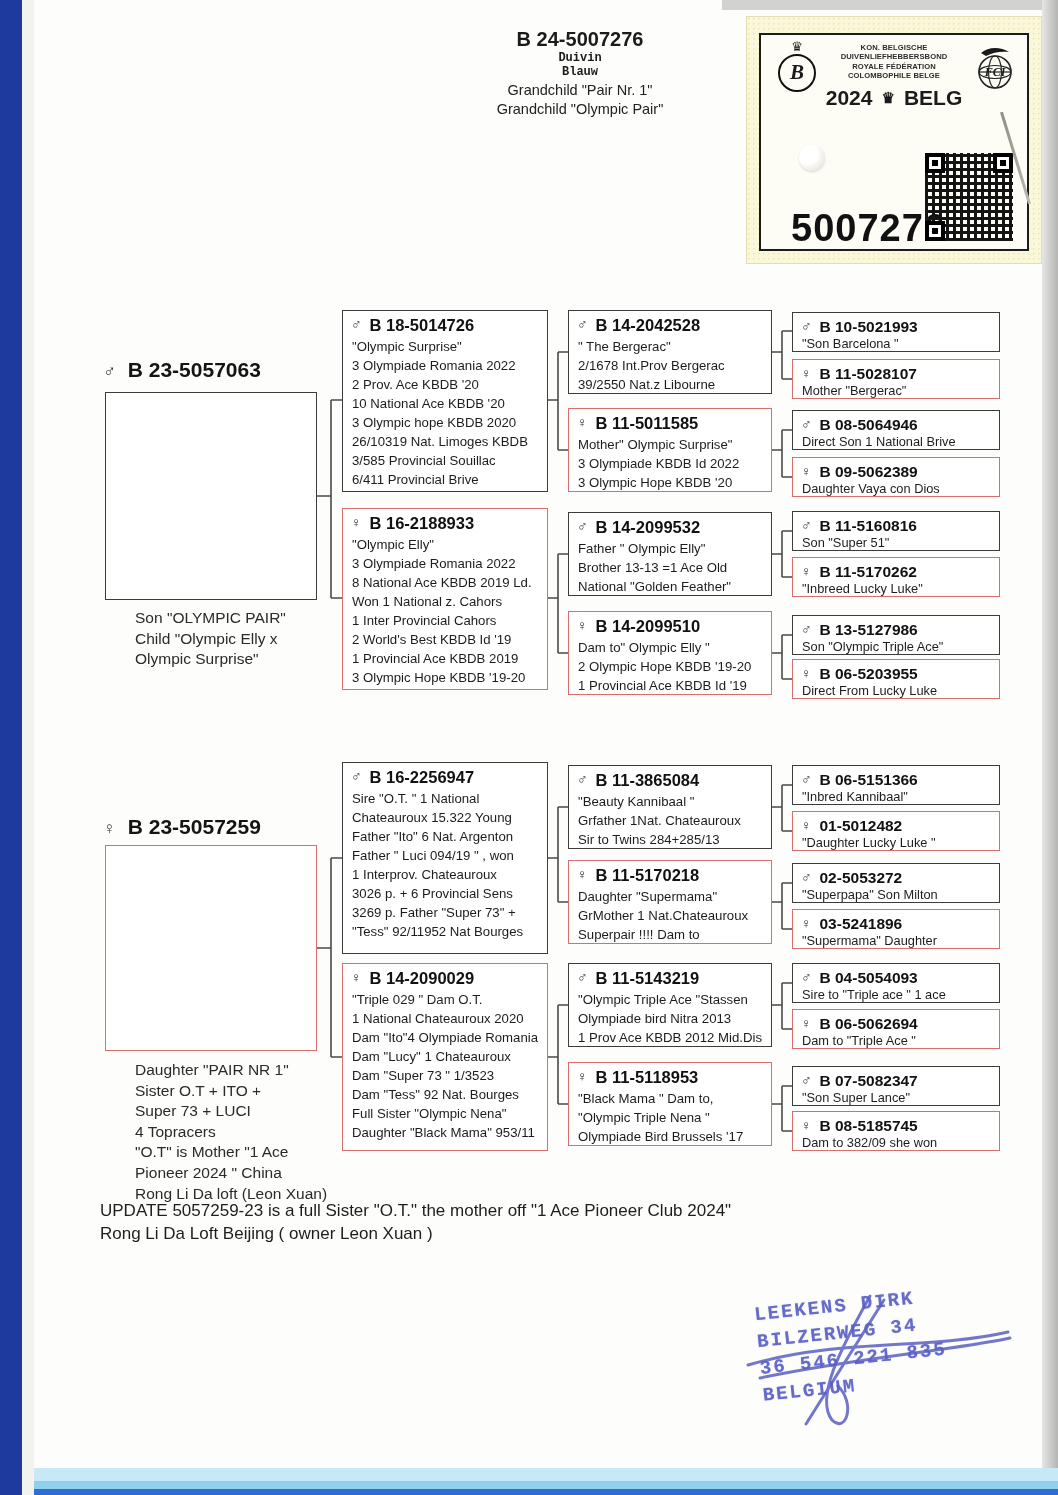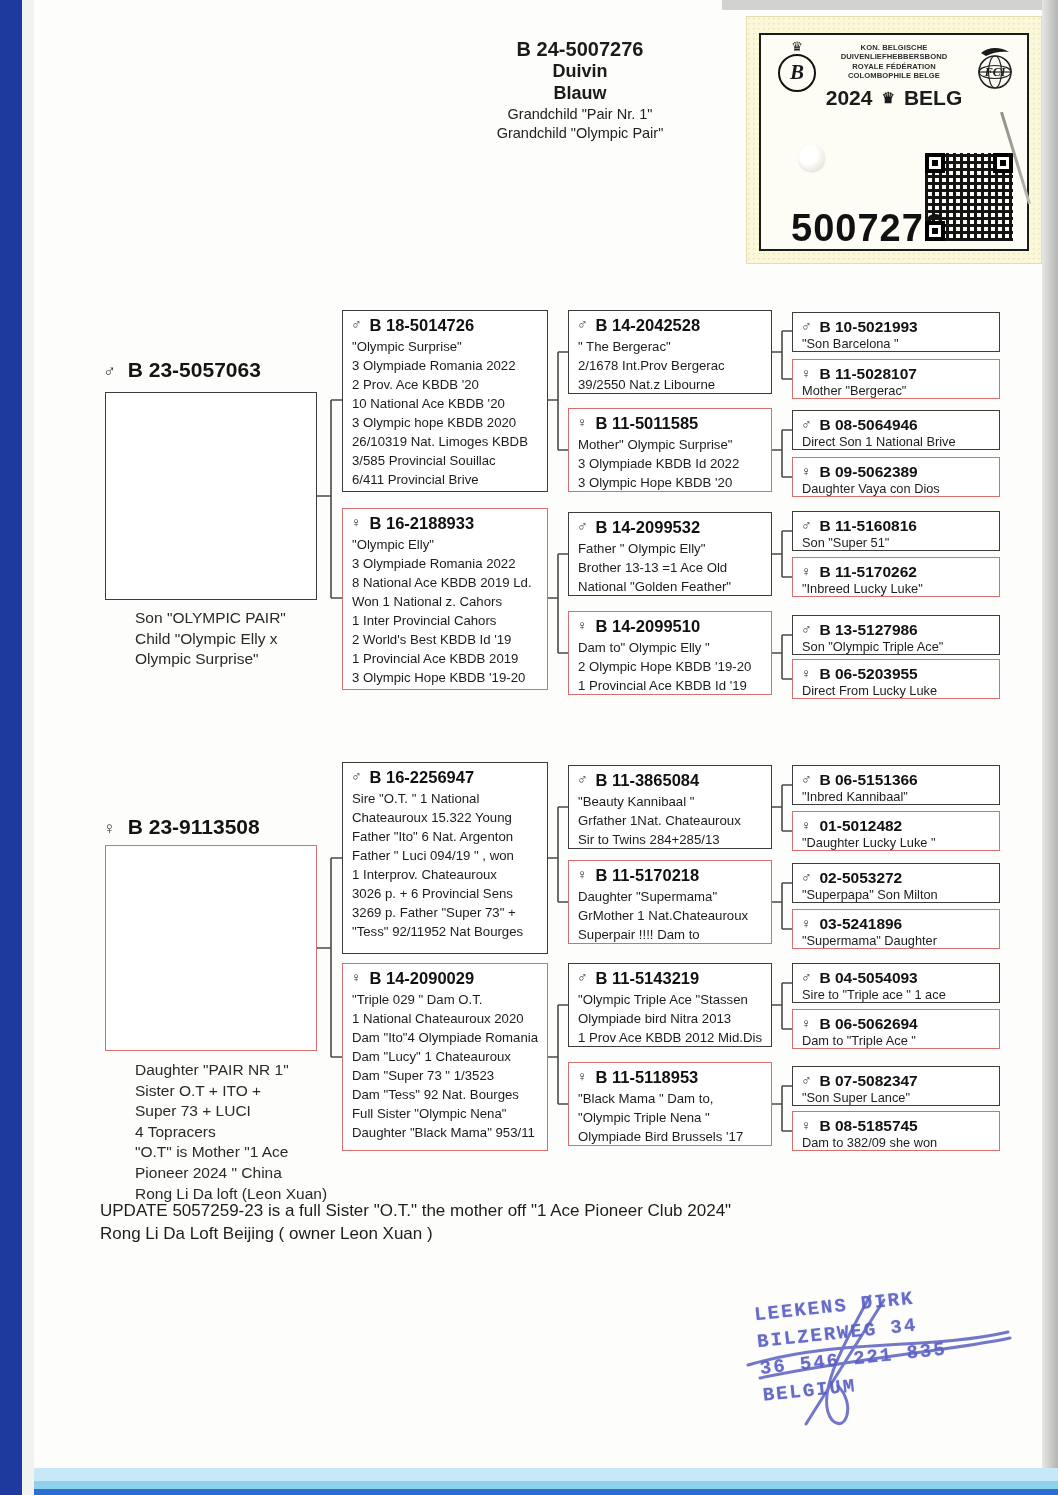--- a/index.html
+++ b/index.html
@@ -13,22 +13,22 @@
   .band-light{position:absolute;left:34px;right:0;top:1468px;height:13px;background:#c6e8f7;}
   .band-mid{position:absolute;left:34px;right:0;top:1481px;height:8px;background:#8fd0ee;}
   .band-dark{position:absolute;left:34px;right:0;top:1489px;height:6px;background:#2a6fd1;}
 
   .pre{white-space:pre-line;}
 
   
   .owner{position:absolute;left:140px;top:20px;width:360px;font-weight:bold;font-size:19px;line-height:1.23;color:#151515;}
   .center-head{position:absolute;left:440px;top:20px;width:280px;text-align:center;}
   .ch-title{font-size:24px;color:#4a4a4a;letter-spacing:1px;}
-  .ch-ring{font-size:20px;font-weight:bold;margin-top:18px;}
-  .ch-sub{font-size:18px;font-weight:bold;line-height:1.2;}
+  .ch-ring{font-size:20px;font-weight:bold;margin-top:8px;}
+  .ch-sub{font-size:12px;font-weight:bold;line-height:1.2;font-family:Liberation Mono, monospace;}
   .ch-notes{font-size:14.5px;line-height:1.3;margin-top:1px;color:#222;}
 
   
   .ring-card{position:absolute;left:746px;top:16px;width:296px;height:248px;background:#fbf7da;
      background-image:radial-gradient(#f0e9bc 1px, transparent 1px);background-size:5px 5px;
      box-shadow:0 0 0 1px #e4ddb4 inset;}
   .rc-inner{position:absolute;left:13px;top:17px;right:13px;bottom:13px;background:#fdfdf6;border:2px solid #1c1c1c;}
   .rc-logo-left{position:absolute;left:10px;top:6px;width:52px;text-align:center;}
   .rc-crown-top{font-size:13px;line-height:12px;}
   .rc-circleB{width:34px;height:34px;border:2.5px solid #111;border-radius:50%;margin:1px auto 0;
@@ -136,21 +136,21 @@
     <span class="sex">♂</span>
     <span>B 23-5057063</span>
   </div>
   <div class="gbox" style="left:105px;top:392px;width:212px;height:208px;"></div>
   <div class="caption pre" style="left:135px;top:608px;width:240px;">Son "OLYMPIC PAIR"
 Child "Olympic Elly x
 Olympic Surprise"</div>
 
   <div class="glabel" style="left:103px;top:815px;">
     <span class="sex">♀</span>
-    <span>B 23-9113508</span>
+    <span>B 23-5057259</span>
   </div>
   <div class="gbox female" style="left:105px;top:845px;width:212px;height:206px;"></div>
   <div class="caption pre" style="left:135px;top:1060px;width:250px;">Daughter "PAIR NR 1"
 Sister O.T + ITO +
 Super 73 + LUCI
 4 Topracers
 "O.T" is Mother "1 Ace
 Pioneer 2024 " China
 Rong Li Da loft (Leon Xuan)</div>
 

